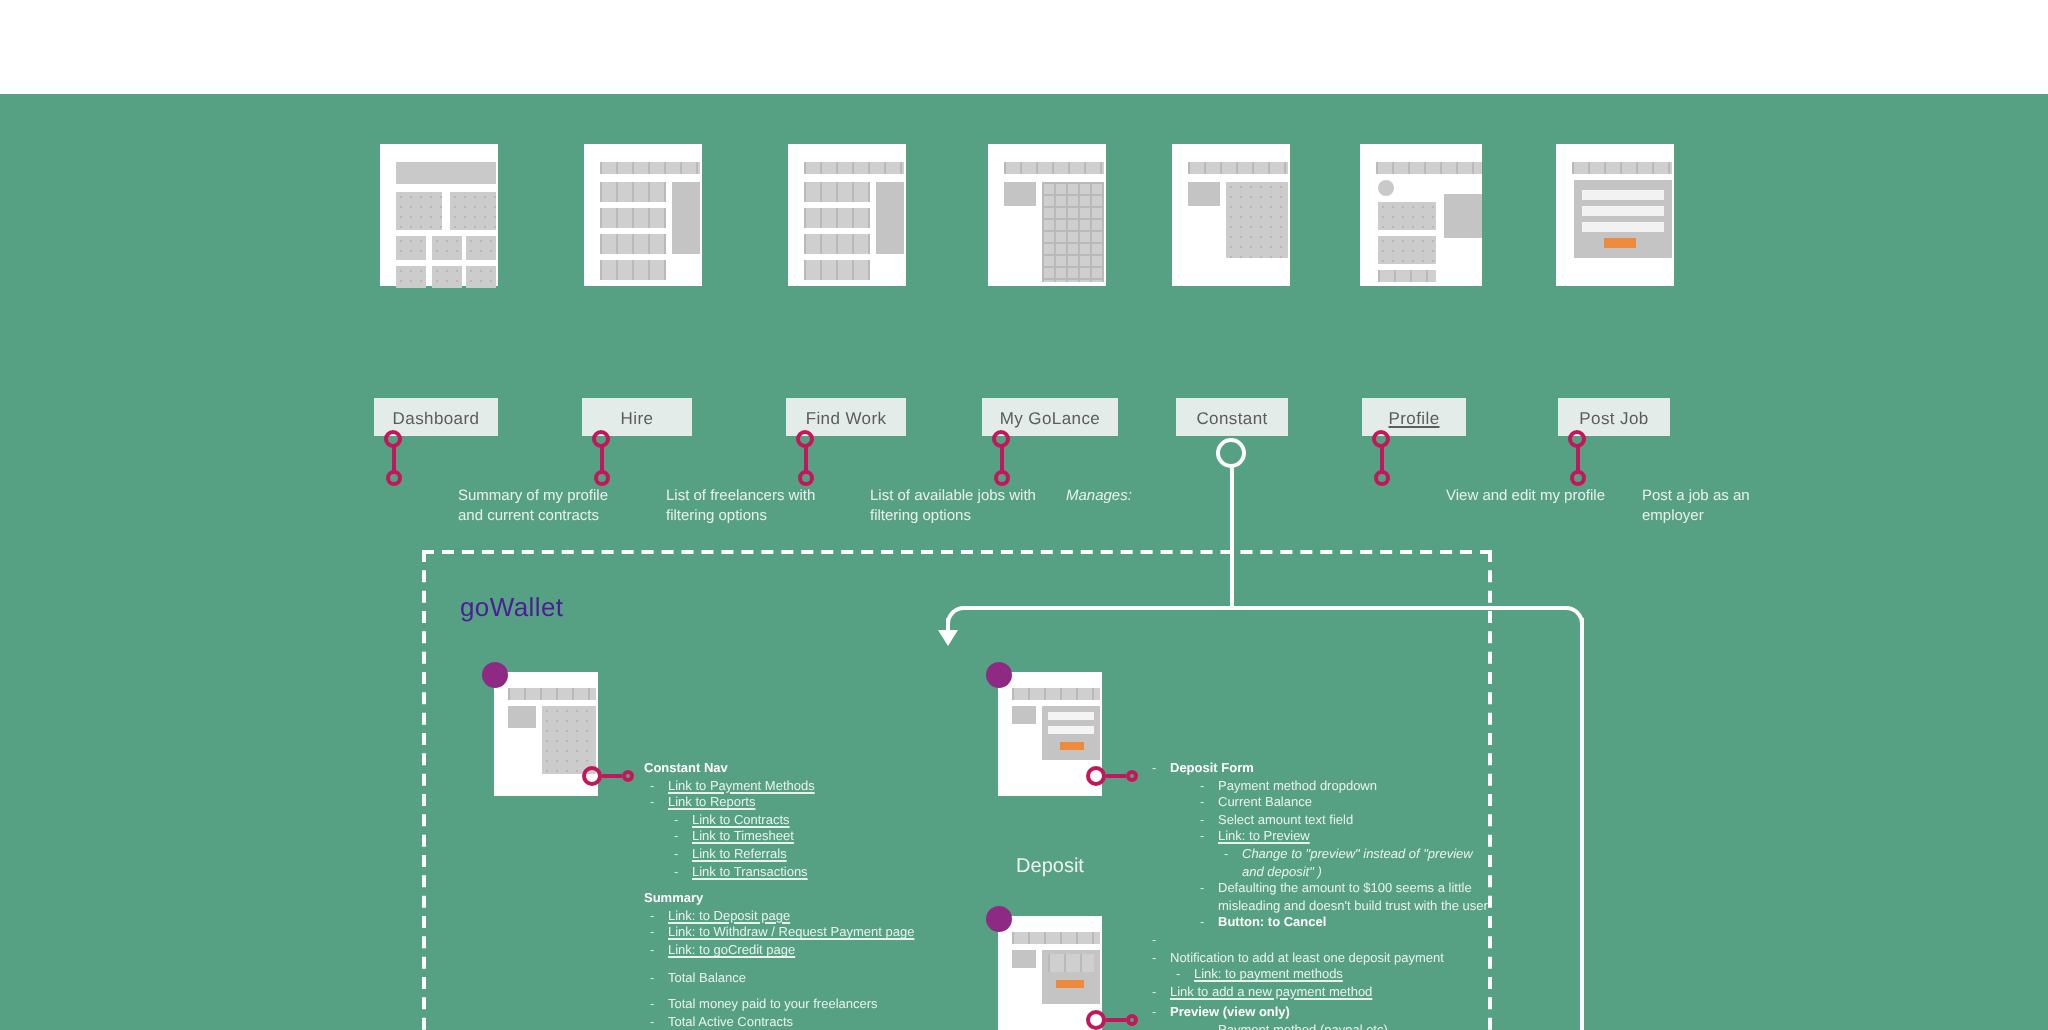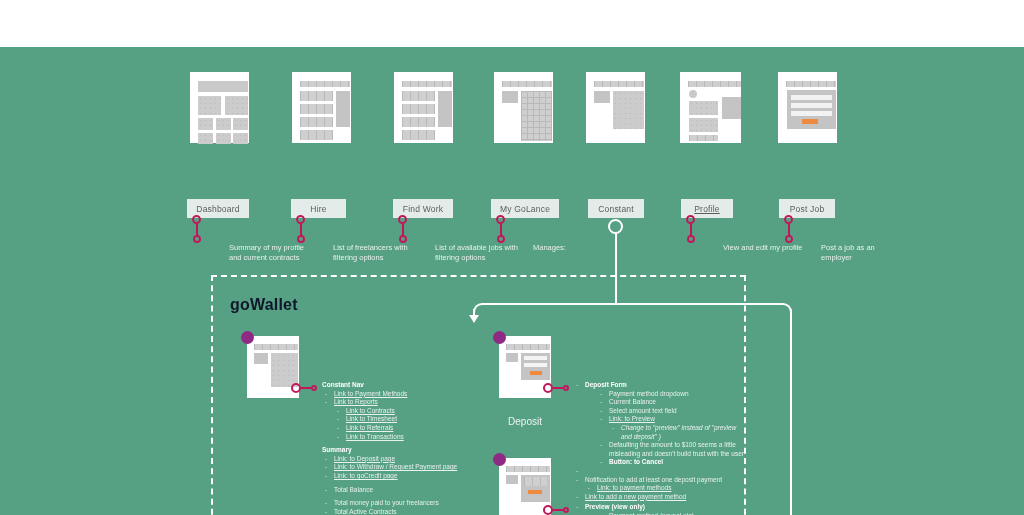--- a/index.html
+++ b/index.html
@@ -124,23 +124,23 @@
     border-top: 8px solid #ffffff;
   }
 
   
   .dashbox {
     position: absolute;
     border: 2px dashed #ffffff;
   }
   .group-title {
     position: absolute;
-    color: #0f172a;
-    font-size: 16px;
-    font-weight: bold;
+    color: #4c1d95;
+    font-size: 13px;
+    font-weight: normal;
     letter-spacing: .2px;
   }
 
   
   .purple-dot {
     position: absolute;
     width: 13px; height: 13px; border-radius: 50%;
     background: #8e2a84;
   }
   .conn {
@@ -276,21 +276,21 @@
       </div>
     </div>
     <div class="chip" style="left:491px; top:152px; width:68px; height:19px;">
       <span>My GoLance</span>
     </div>
     <div class="pin" style="left:496px; top:168px;">
       <div class="ring"></div>
       <div class="stem"></div>
       <div class="dot"></div>
     </div>
-    <div class="note wide" style="left:491px; top:196px;">
+    <div class="note wide" style="left:491px; top:196px;font-style:italic;">
       <div>Manages:</div>
     </div>
 
     <div class="node" style="left:586px; top:25px;">
       <div class="thumb" style="width:59px; height:71px;">
         <div class="sheet">
           <div class="bar rowlines cell" style="left:4px; top:5px; width:50px; height:6px;"></div>
           <div class="panel" style="left:4px; top:15px; width:16px; height:12px; background:#c4c4c4;"></div>
           <div class="panel dotted" style="left:23px; top:15px; width:31px; height:38px;"></div>
         </div>
@@ -415,21 +415,21 @@
           <div class="btn orange" style="left:27px; top:31px; width:12px; height:4px;"></div>
         </div>
       </div>
     </div>
     <div class="purple-dot" style="left:493px; top:284px;"></div>
     <div class="conn" style="left:543px; top:336px;">
       <div class="oring"></div>
       <div class="cline"></div>
       <div class="cdot"></div>
     </div>
-    <div class="subcap" style="left:480px; top:368px;">Deposit</div>
+    <div class="subcap" style="left:480px; top:380px;">Deposit</div>
 
     <div class="spec" style="left:573px; top:334px; width:175px;">
       <ul>
         <li>
           <span class="h">Deposit Form</span>
           <ul>
             <li>Payment method dropdown</li>
             <li>Current Balance</li>
             <li>Select amount text field</li>
             <li><span class="lnk">Link: to Preview</span></li>

